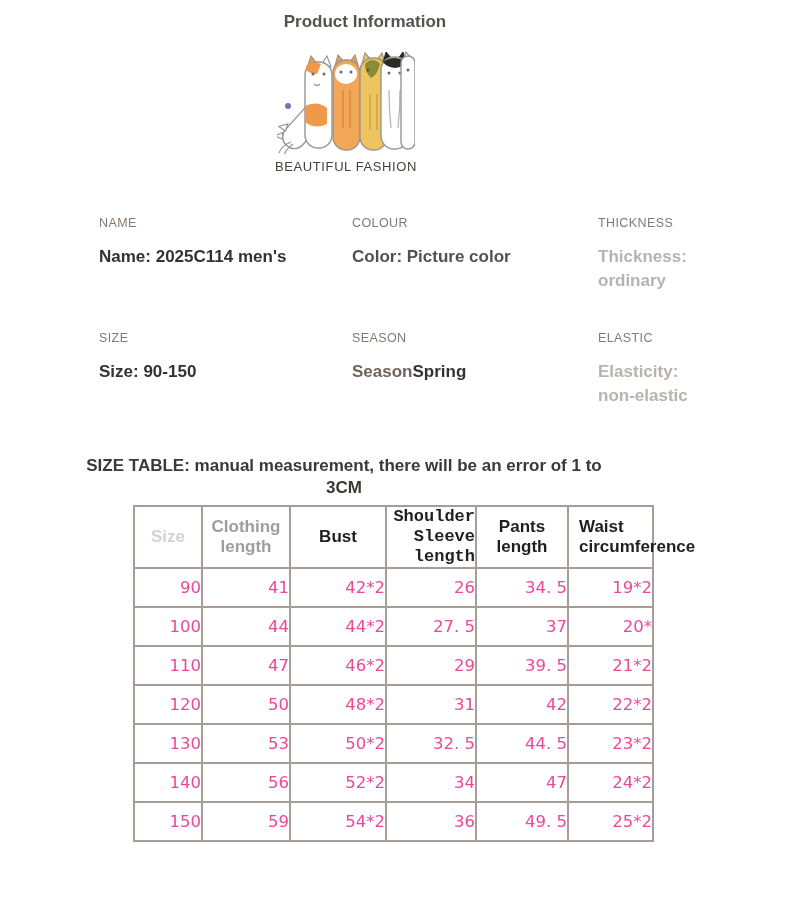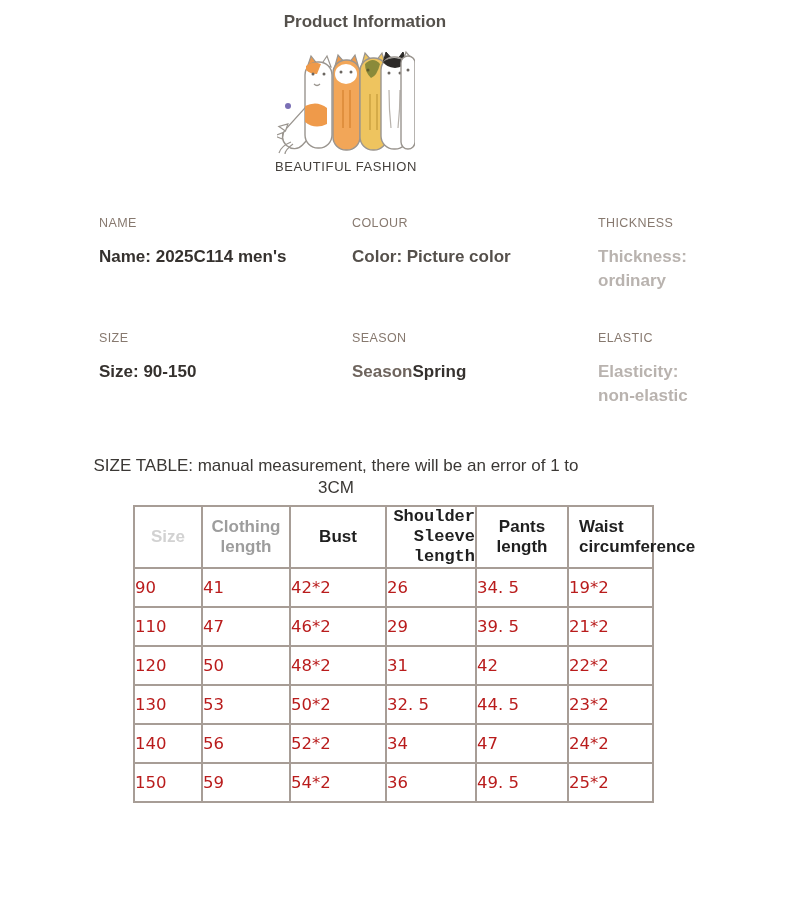--- a/index.html
+++ b/index.html
@@ -36,23 +36,23 @@
   }
   .attr .attr-value{
     font-size:17px;font-weight:bold;color:#35312e;line-height:24px;
   }
   .attr .attr-value.muted{
     color:#b9b3af;max-width:108px;
   }
   .attr .attr-value .season-prefix{color:#6e645d;}
   
   .size-heading{
-    position:absolute;top:455px;left:8px;width:656px;
+    position:absolute;top:455px;left:16px;width:656px;
     text-align:center;
-    font-size:17px;font-weight:normal;color:#3b3835;line-height:22px;
+    font-size:17px;font-weight:bold;color:#3b3835;line-height:22px;
   }
   
   table.size-table{
     position:absolute;top:505px;left:133px;
     border-collapse:collapse;table-layout:fixed;
     width:519px;
     background:#fff;
   }
   .size-table th,.size-table td{
     border:2px solid #a79d96;
@@ -65,22 +65,22 @@
     vertical-align:middle;
   }
   .size-table th.col-size{color:#d2d2d2;}
   .size-table th.col-clothing{color:#9d9d9d;}
   .size-table th.col-shoulder{text-align:right;font-family:Liberation Mono, monospace;}
   .size-table th.col-waist{text-align:left;padding-left:10px;white-space:nowrap;margin-top:40px;}
   .size-table th.col-waist .waist-line2{white-space:nowrap;}
   .size-table td{
     height:37px;
     font-family:"DejaVu Sans",sans-serif;
-    font-size:16.5px;color:#b91c1c;
-    text-align:left;vertical-align:middle;
+    font-size:16.5px;color:#ec4899;
+    text-align:right;vertical-align:middle;
   }
 </style>
 </head>
 <body>
 
 <div class="page-title">Product Information</div>
 
 <div class="logo-wrap">
   <svg width="138" height="104" viewBox="0 0 138 104">
 
@@ -205,20 +205,28 @@
   <tbody>
     <tr>
       <td>90</td>
       <td>41</td>
       <td>42*2</td>
       <td>26</td>
       <td>34. 5</td>
       <td>19*2</td>
     </tr>
     <tr>
+      <td>100</td>
+      <td>44</td>
+      <td>44*2</td>
+      <td>27. 5</td>
+      <td>37</td>
+      <td>20*</td>
+    </tr>
+    <tr>
       <td>110</td>
       <td>47</td>
       <td>46*2</td>
       <td>29</td>
       <td>39. 5</td>
       <td>21*2</td>
     </tr>
     <tr>
       <td>120</td>
       <td>50</td>

